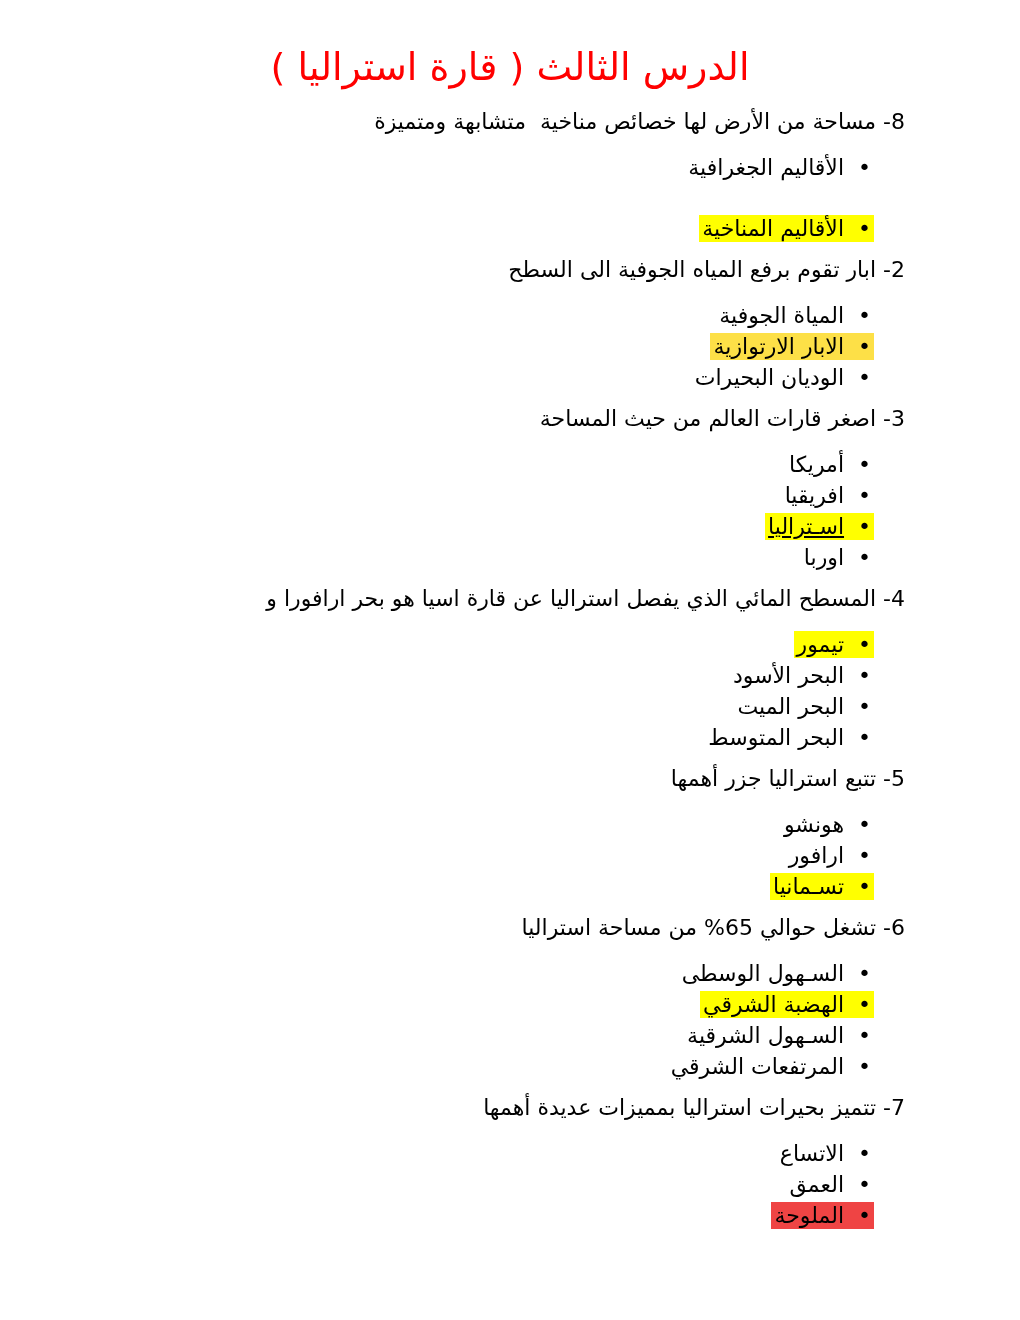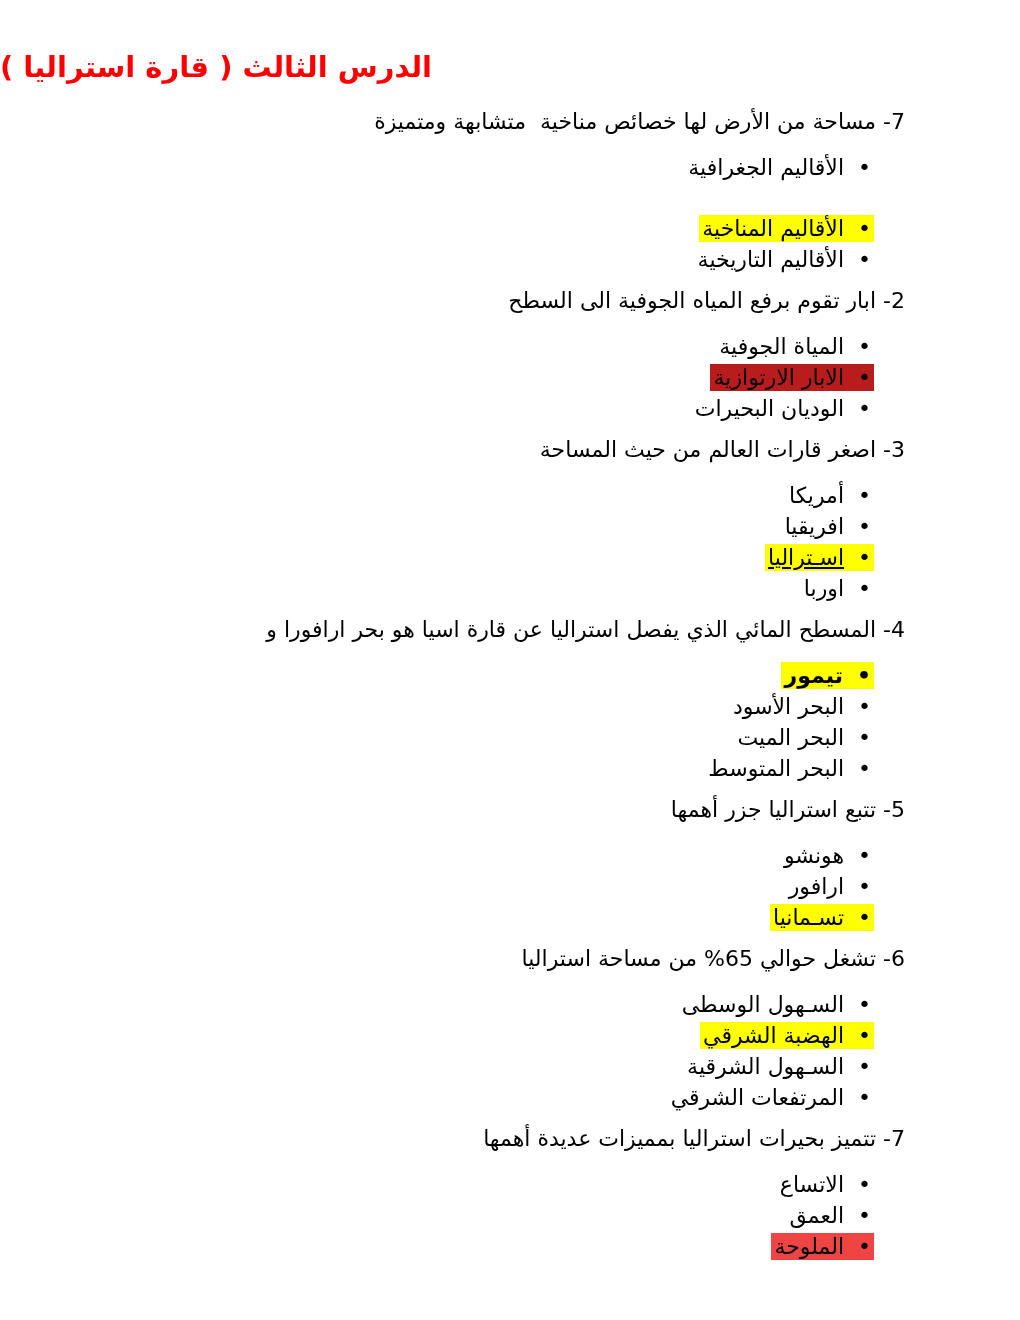--- a/index.html
+++ b/index.html
@@ -17,24 +17,24 @@
   .page {
     position: relative;
     width: 1020px;
     height: 1320px;
     box-sizing: border-box;
     padding-top: 52px;
     overflow: hidden;
     background: #ffffff;
   }
   .title {
-    text-align: left;
-    font-size: 29px;
+    text-align: center;
+    font-size: 38px;
     line-height: 30px;
-    font-weight: 700;
+    font-weight: 400;
     margin: 0 0 24px 0;
   }
   .question {
     font-size: 22px;
     line-height: 31px;
     margin: 0 115px 15px 30px;
     white-space: pre-wrap;
     text-align: right;
   }
   .options {
@@ -60,45 +60,42 @@
   }
 </style>
 </head>
 <body>
 
 <div class="page">
   <div class="title" style="color: rgb(255, 0, 0);">الدرس الثالث ( قارة استراليا )</div>
 
   <div id="questions-container">
   <div class="q-block">
-    <div class="question">7- مساحة من الأرض لها خصائص مناخية  متشابهة ومتميزة</div>
+    <div class="question">8- مساحة من الأرض لها خصائص مناخية  متشابهة ومتميزة</div>
     <div class="options">
   <div class="option">
     <span class="opt-inner"><span class="bullet">•</span><span class="opt-text">الأقاليم الجغرافية</span></span>
   </div>
 
   <div class="option">
     <span class="opt-inner hl" style="background-color: rgb(255, 255, 0); margin-top: 32px;"><span class="bullet">•</span><span class="opt-text">الأقاليم المناخية</span></span>
   </div>
 
-  <div class="option">
-    <span class="opt-inner"><span class="bullet">•</span><span class="opt-text">الأقاليم التاريخية</span></span>
-  </div>
 </div>
   </div>
 
   <div class="q-block">
     <div class="question">2- ابار تقوم برفع المياه الجوفية الى السطح</div>
     <div class="options">
   <div class="option">
     <span class="opt-inner"><span class="bullet">•</span><span class="opt-text">المياة الجوفية</span></span>
   </div>
 
   <div class="option">
-    <span class="opt-inner hl" style="background-color: #b91c1c;"><span class="bullet">•</span><span class="opt-text">الابار الارتوازية</span></span>
+    <span class="opt-inner hl" style="background-color: #fde047;"><span class="bullet">•</span><span class="opt-text">الابار الارتوازية</span></span>
   </div>
 
   <div class="option">
     <span class="opt-inner"><span class="bullet">•</span><span class="opt-text">الوديان البحيرات</span></span>
   </div>
 </div>
   </div>
 
   <div class="q-block">
     <div class="question">3- اصغر قارات العالم من حيث المساحة</div>
@@ -118,21 +115,21 @@
   <div class="option">
     <span class="opt-inner"><span class="bullet">•</span><span class="opt-text">اوربا</span></span>
   </div>
 </div>
   </div>
 
   <div class="q-block">
     <div class="question">4- المسطح المائي الذي يفصل استراليا عن قارة اسيا هو بحر ارافورا و</div>
     <div class="options">
   <div class="option">
-    <span class="opt-inner hl" style="background-color: rgb(255, 255, 0); font-weight: bold;"><span class="bullet">•</span><span class="opt-text">تيمور</span></span>
+    <span class="opt-inner hl" style="background-color: rgb(255, 255, 0);"><span class="bullet">•</span><span class="opt-text">تيمور</span></span>
   </div>
 
   <div class="option">
     <span class="opt-inner"><span class="bullet">•</span><span class="opt-text">البحر الأسود</span></span>
   </div>
 
   <div class="option">
     <span class="opt-inner"><span class="bullet">•</span><span class="opt-text">البحر الميت</span></span>
   </div>
 

